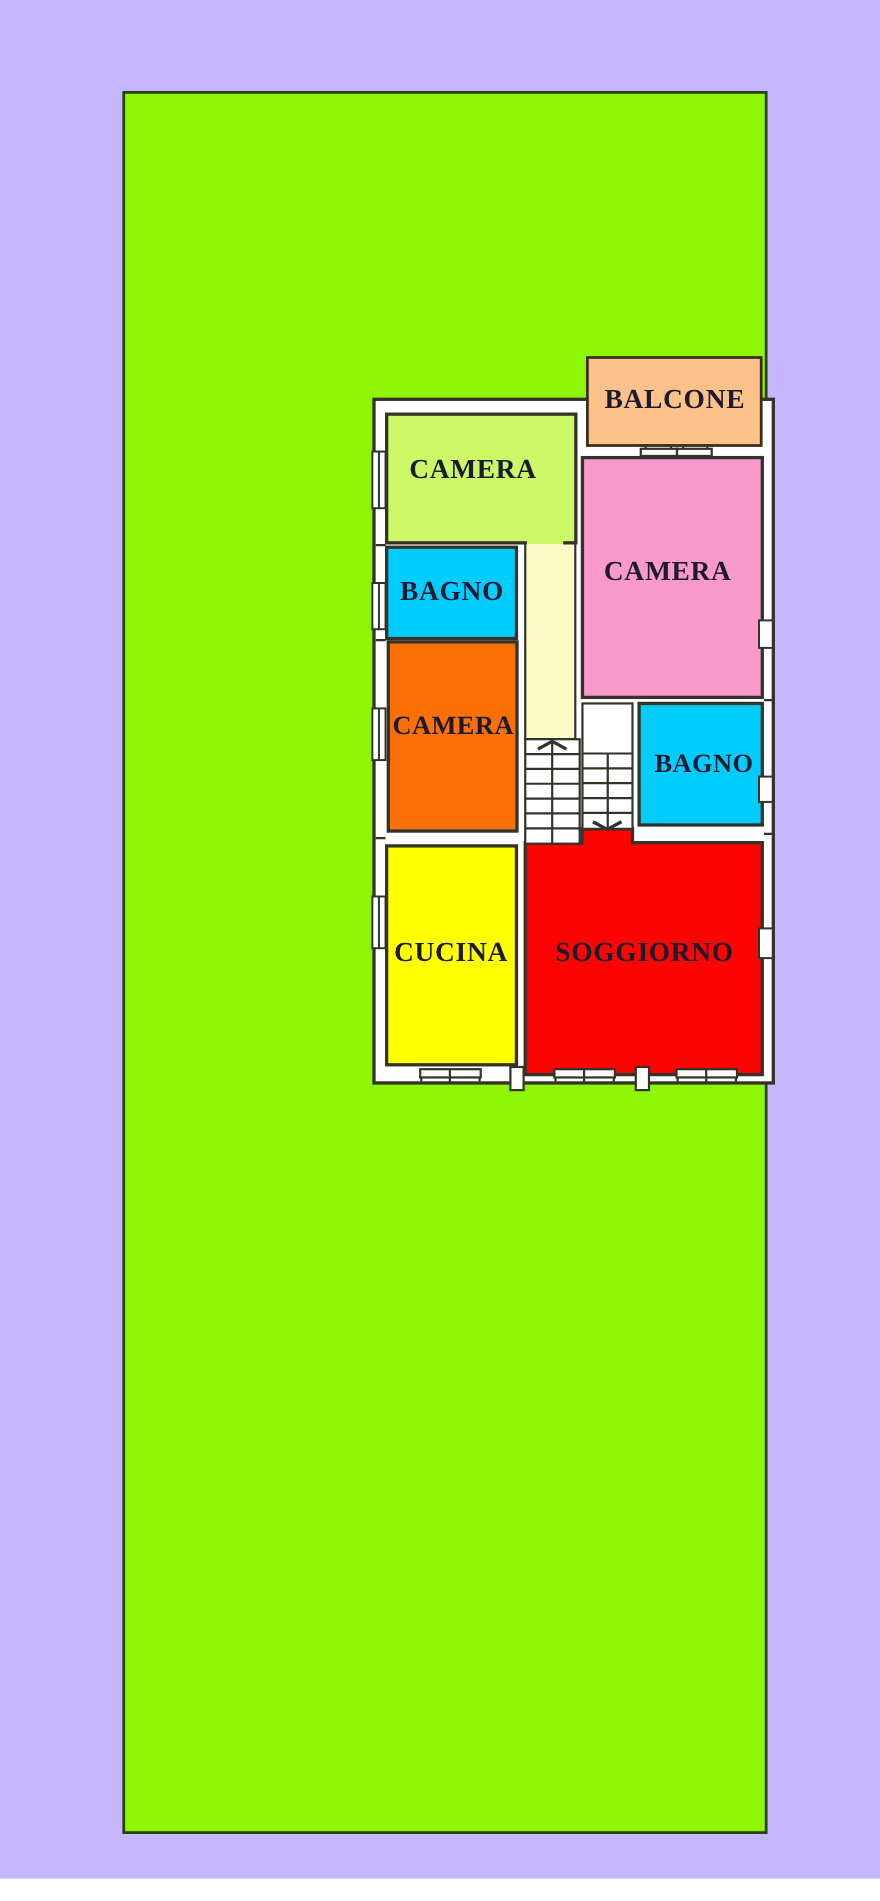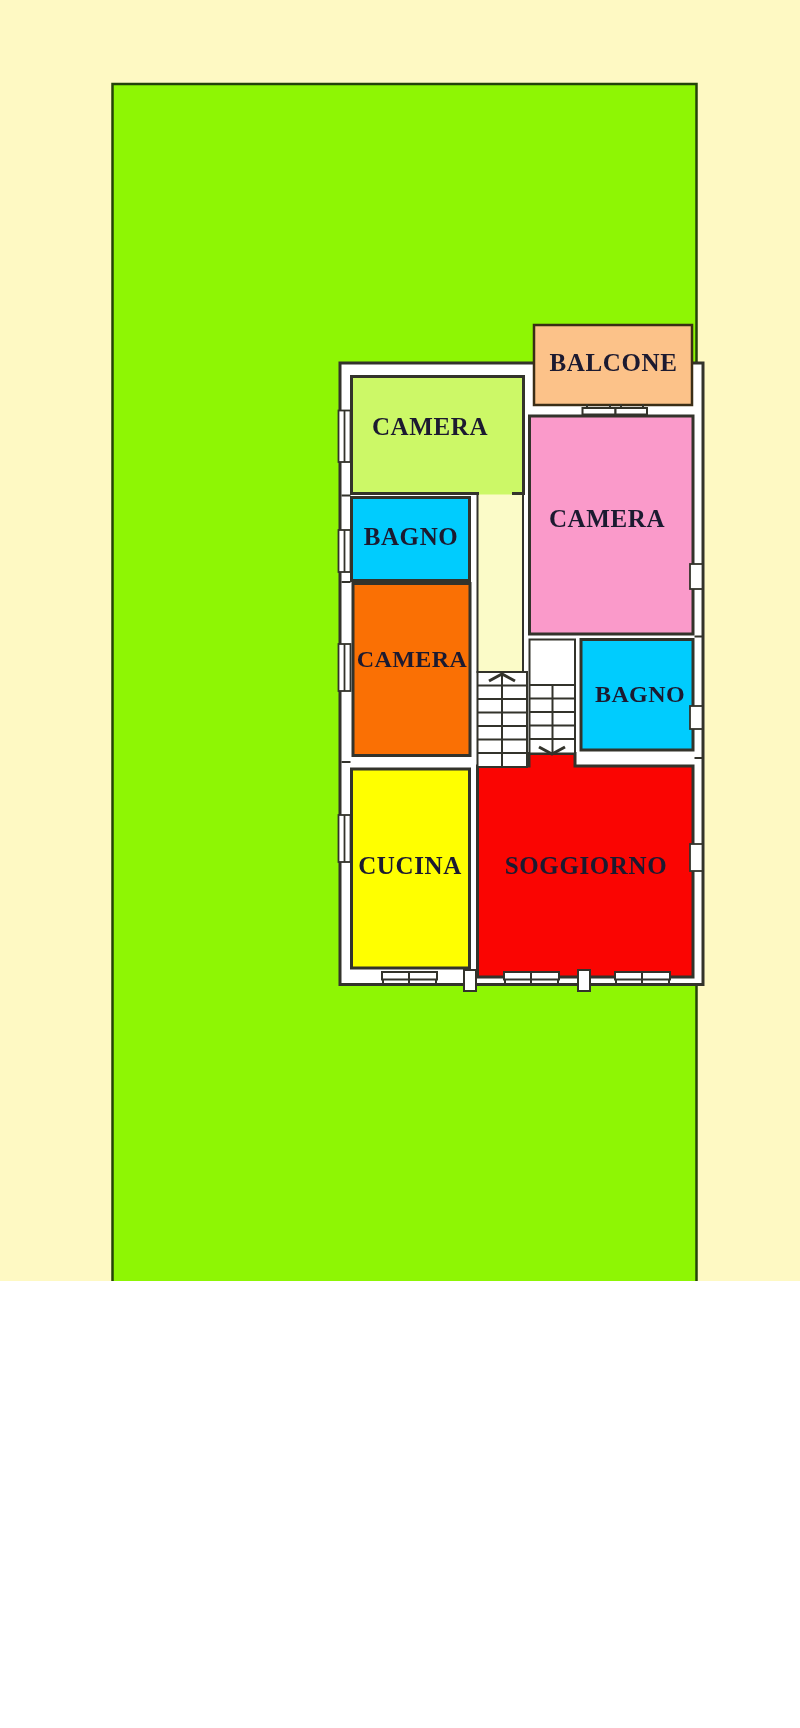--- a/index.html
+++ b/index.html
@@ -1,16 +1,16 @@
 <!DOCTYPE html>
 <html><head>
 <meta charset="utf-8">
 <style>
   html,body{margin:0;padding:0;background:#ffffff;}
-  .page{position:relative;width:800px;height:1281px;background:#fef9c3;overflow:hidden;}
+  .page{position:relative;width:800px;height:1708px;background:#c4b5fd;overflow:hidden;}
   svg{position:absolute;left:0;top:0;filter:blur(0.45px);}
   text{font-family:"Liberation Serif", serif;font-weight:bold;fill:#1c1a30;}
 </style>
 </head>
 <body>
 <div class="page">
 <svg width="800" height="1728" viewBox="0 0 800 1728">
 
   <rect x="112.5" y="84" width="584" height="1582" fill="#8ef604" stroke="#24420a" stroke-width="2.5"></rect>
 

